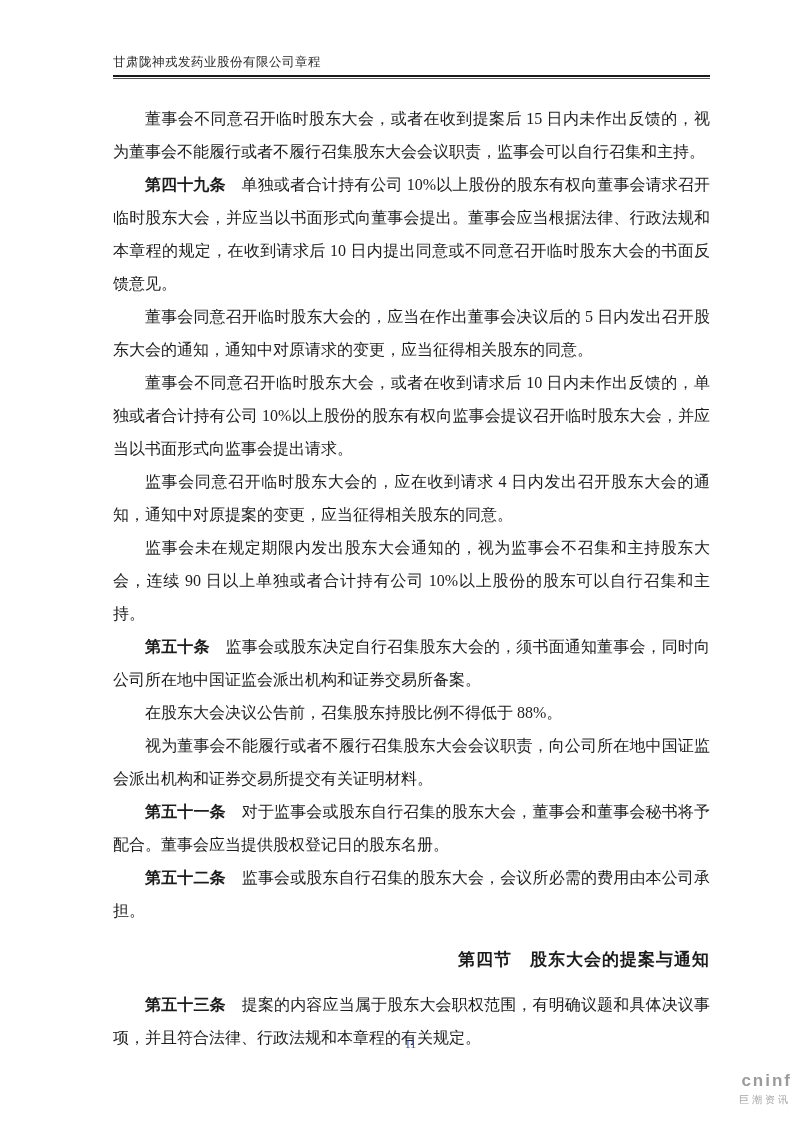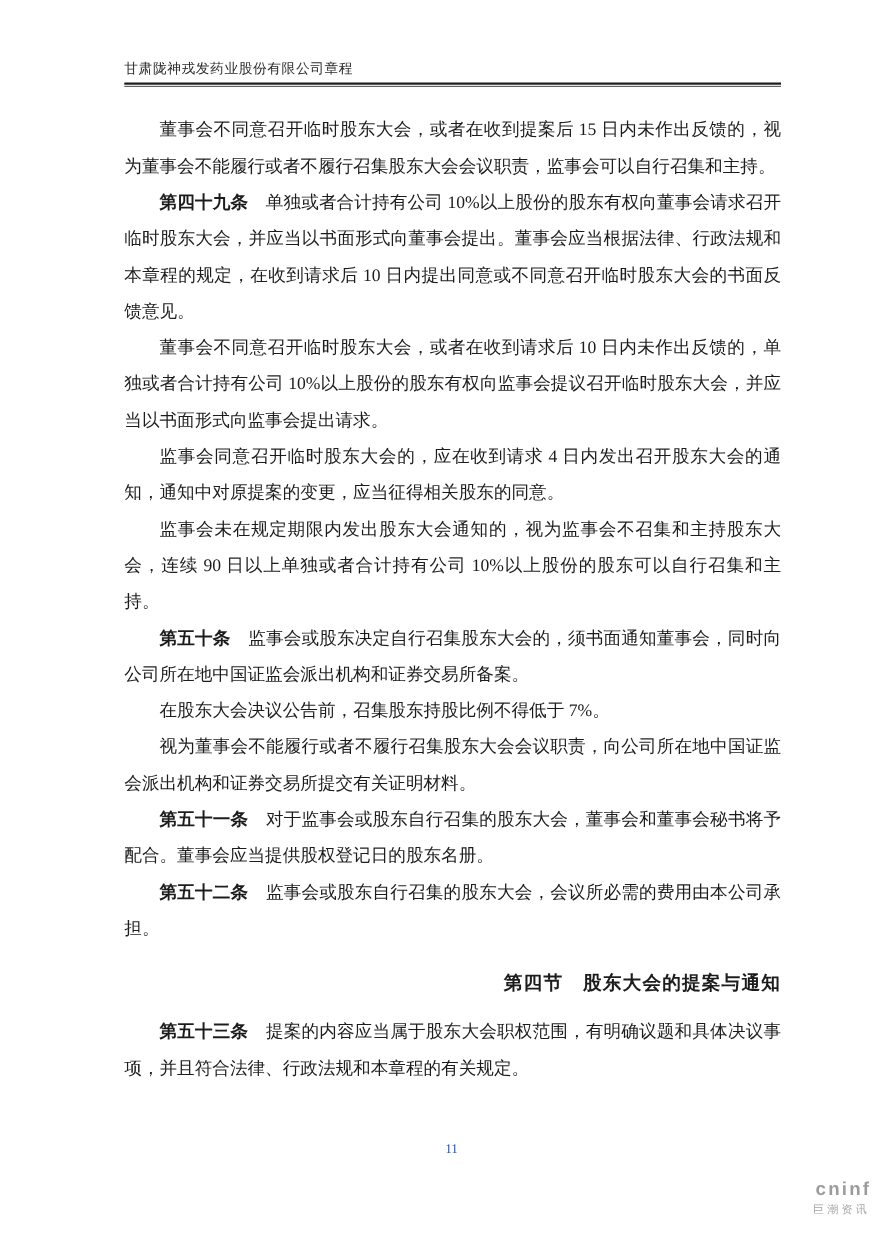--- a/index.html
+++ b/index.html
@@ -83,25 +83,26 @@
 
   <div class="header">
     <div class="header-title">甘肃陇神戎发药业股份有限公司章程</div>
     <div class="header-rule"></div>
     <div class="header-rule2"></div>
   </div>
 
   <div class="doc">
       <p class="para">董事会不同意召开临时股东大会，或者在收到提案后 15 日内未作出反馈的，视为董事会不能履行或者不履行召集股东大会会议职责，监事会可以自行召集和主持。</p>
       <p class="para"><span class="term">第四十九条</span>单独或者合计持有公司 10%以上股份的股东有权向董事会请求召开临时股东大会，并应当以书面形式向董事会提出。董事会应当根据法律、行政法规和本章程的规定，在收到请求后 10 日内提出同意或不同意召开临时股东大会的书面反馈意见。</p>
+      <p class="para">董事会同意召开临时股东大会的，应当在作出董事会决议后的 5 日内发出召开股东大会的通知，通知中对原请求的变更，应当征得相关股东的同意。</p>
       <p class="para">董事会不同意召开临时股东大会，或者在收到请求后 10 日内未作出反馈的，单独或者合计持有公司 10%以上股份的股东有权向监事会提议召开临时股东大会，并应当以书面形式向监事会提出请求。</p>
       <p class="para">监事会同意召开临时股东大会的，应在收到请求 4 日内发出召开股东大会的通知，通知中对原提案的变更，应当征得相关股东的同意。</p>
       <p class="para">监事会未在规定期限内发出股东大会通知的，视为监事会不召集和主持股东大会，连续 90 日以上单独或者合计持有公司 10%以上股份的股东可以自行召集和主持。</p>
       <p class="para"><span class="term">第五十条</span>监事会或股东决定自行召集股东大会的，须书面通知董事会，同时向公司所在地中国证监会派出机构和证券交易所备案。</p>
-      <p class="para">在股东大会决议公告前，召集股东持股比例不得低于 7%。</p>
+      <p class="para">在股东大会决议公告前，召集股东持股比例不得低于 88%。</p>
       <p class="para">视为董事会不能履行或者不履行召集股东大会会议职责，向公司所在地中国证监会派出机构和证券交易所提交有关证明材料。</p>
       <p class="para"><span class="term">第五十一条</span>对于监事会或股东自行召集的股东大会，董事会和董事会秘书将予配合。董事会应当提供股权登记日的股东名册。</p>
       <p class="para"><span class="term">第五十二条</span>监事会或股东自行召集的股东大会，会议所必需的费用由本公司承担。</p>
       <h2 class="section-heading">第四节　股东大会的提案与通知</h2>
       <p class="para"><span class="term">第五十三条</span>提案的内容应当属于股东大会职权范围，有明确议题和具体决议事项，并且符合法律、行政法规和本章程的有关规定。</p>
     </div>
 
   <div class="page-number">11</div>
 
   <div class="footer-logo">

